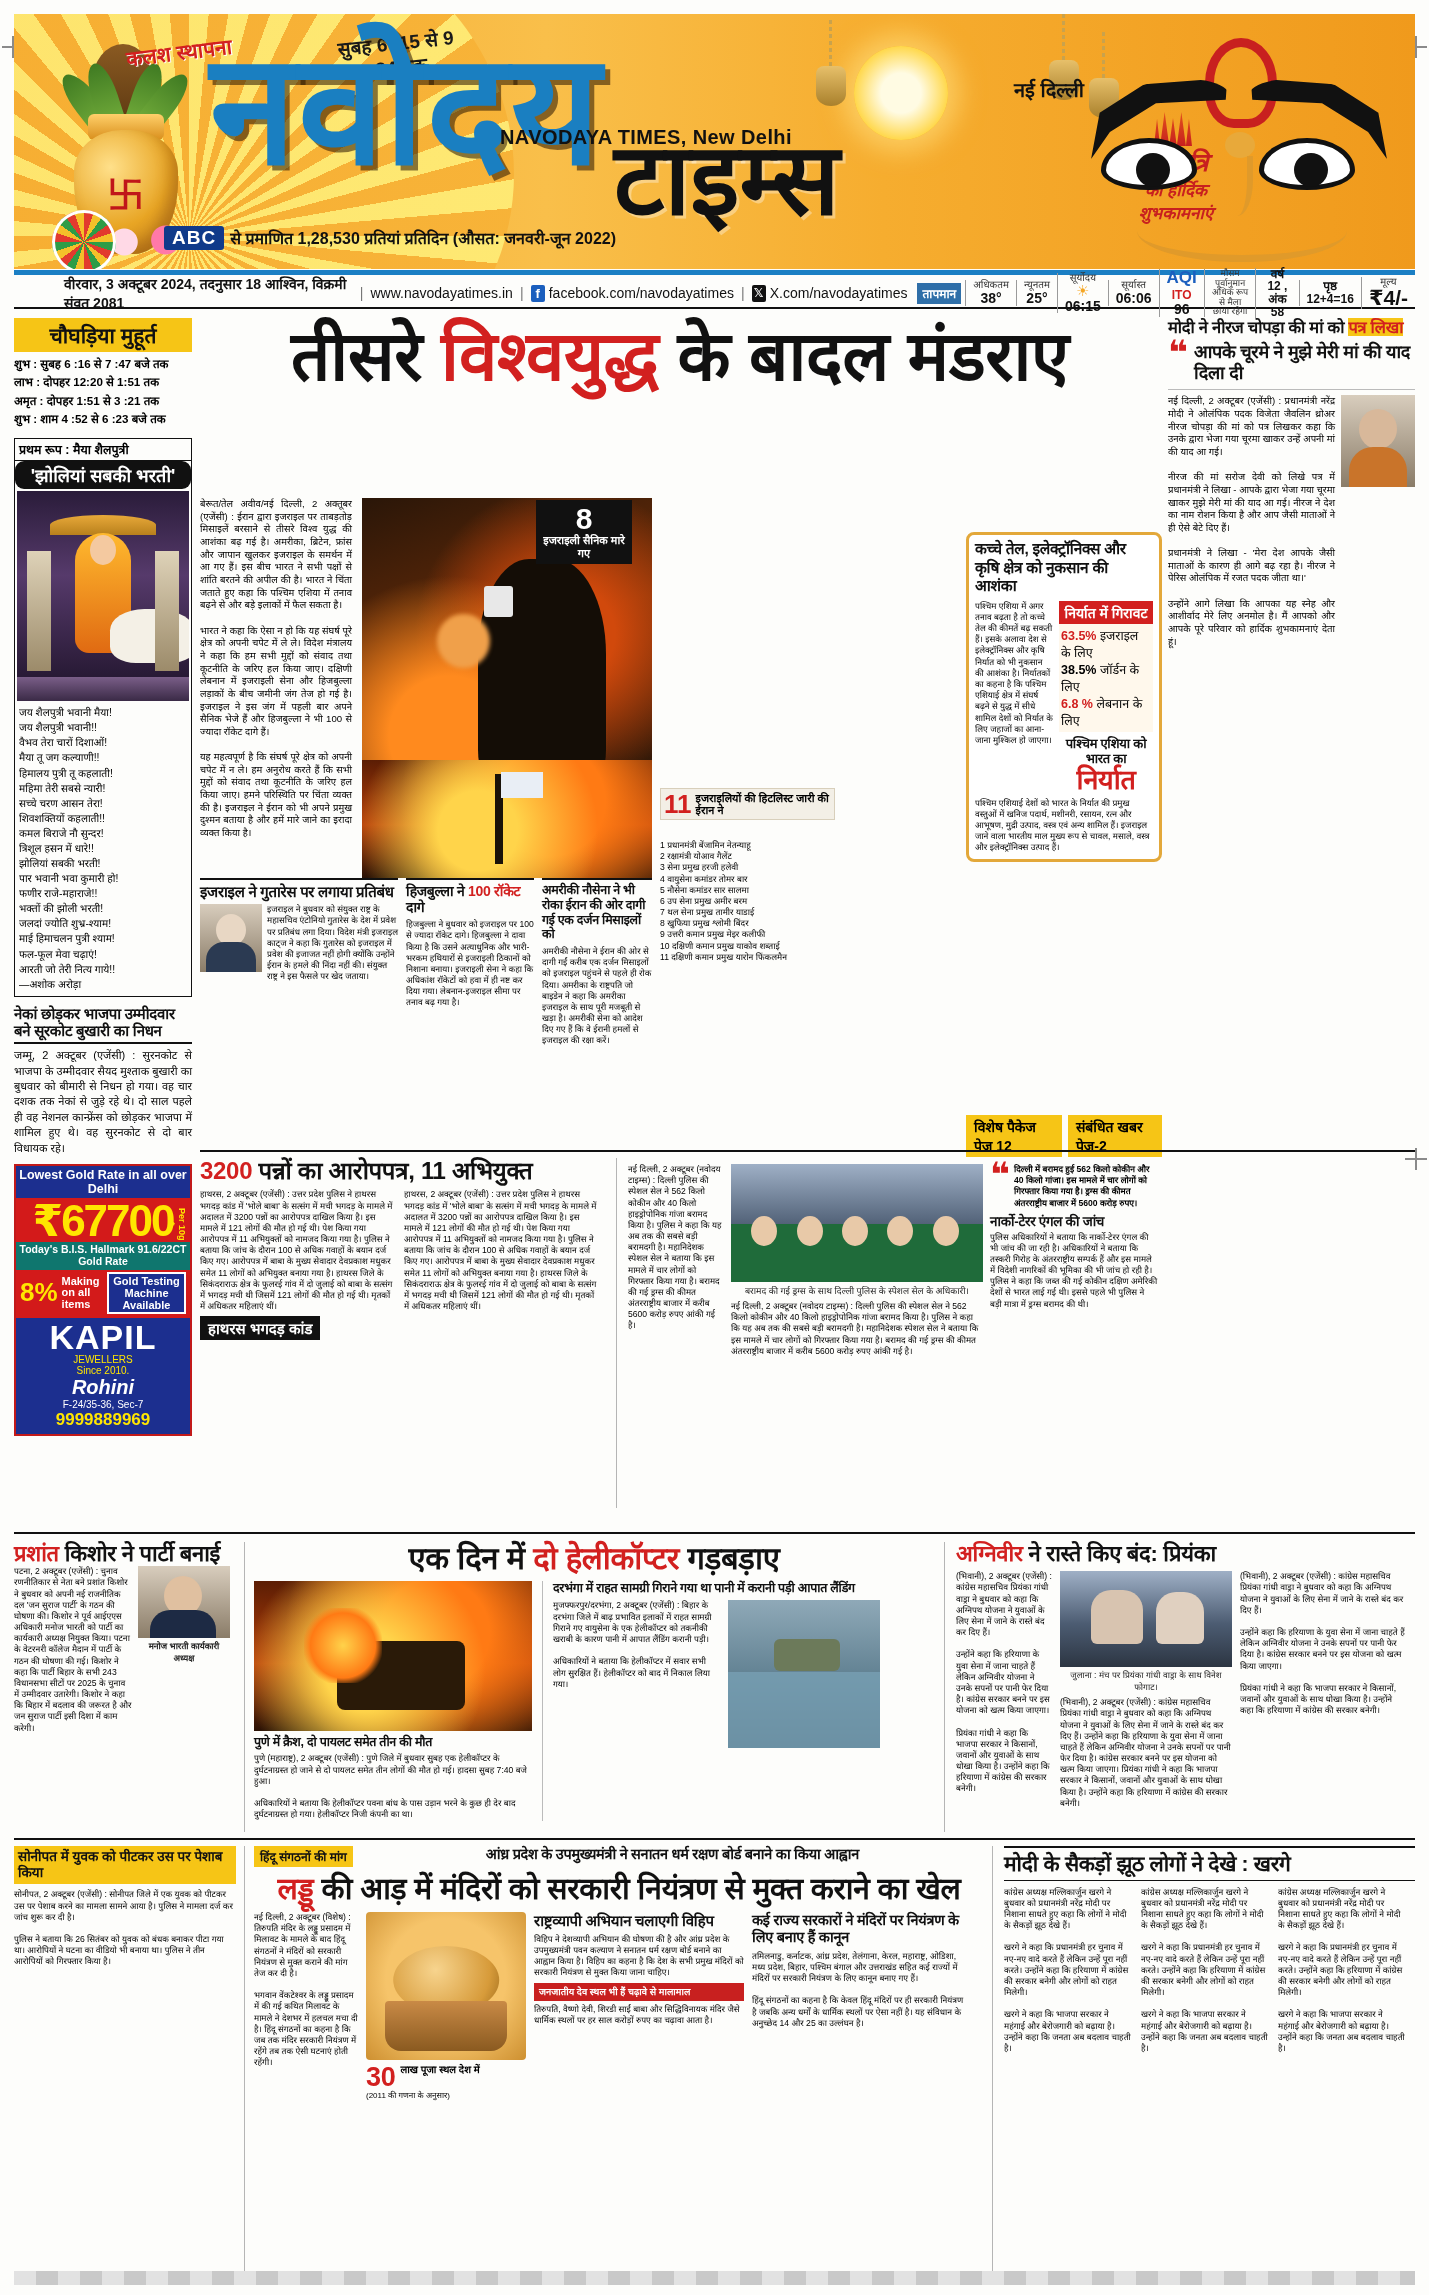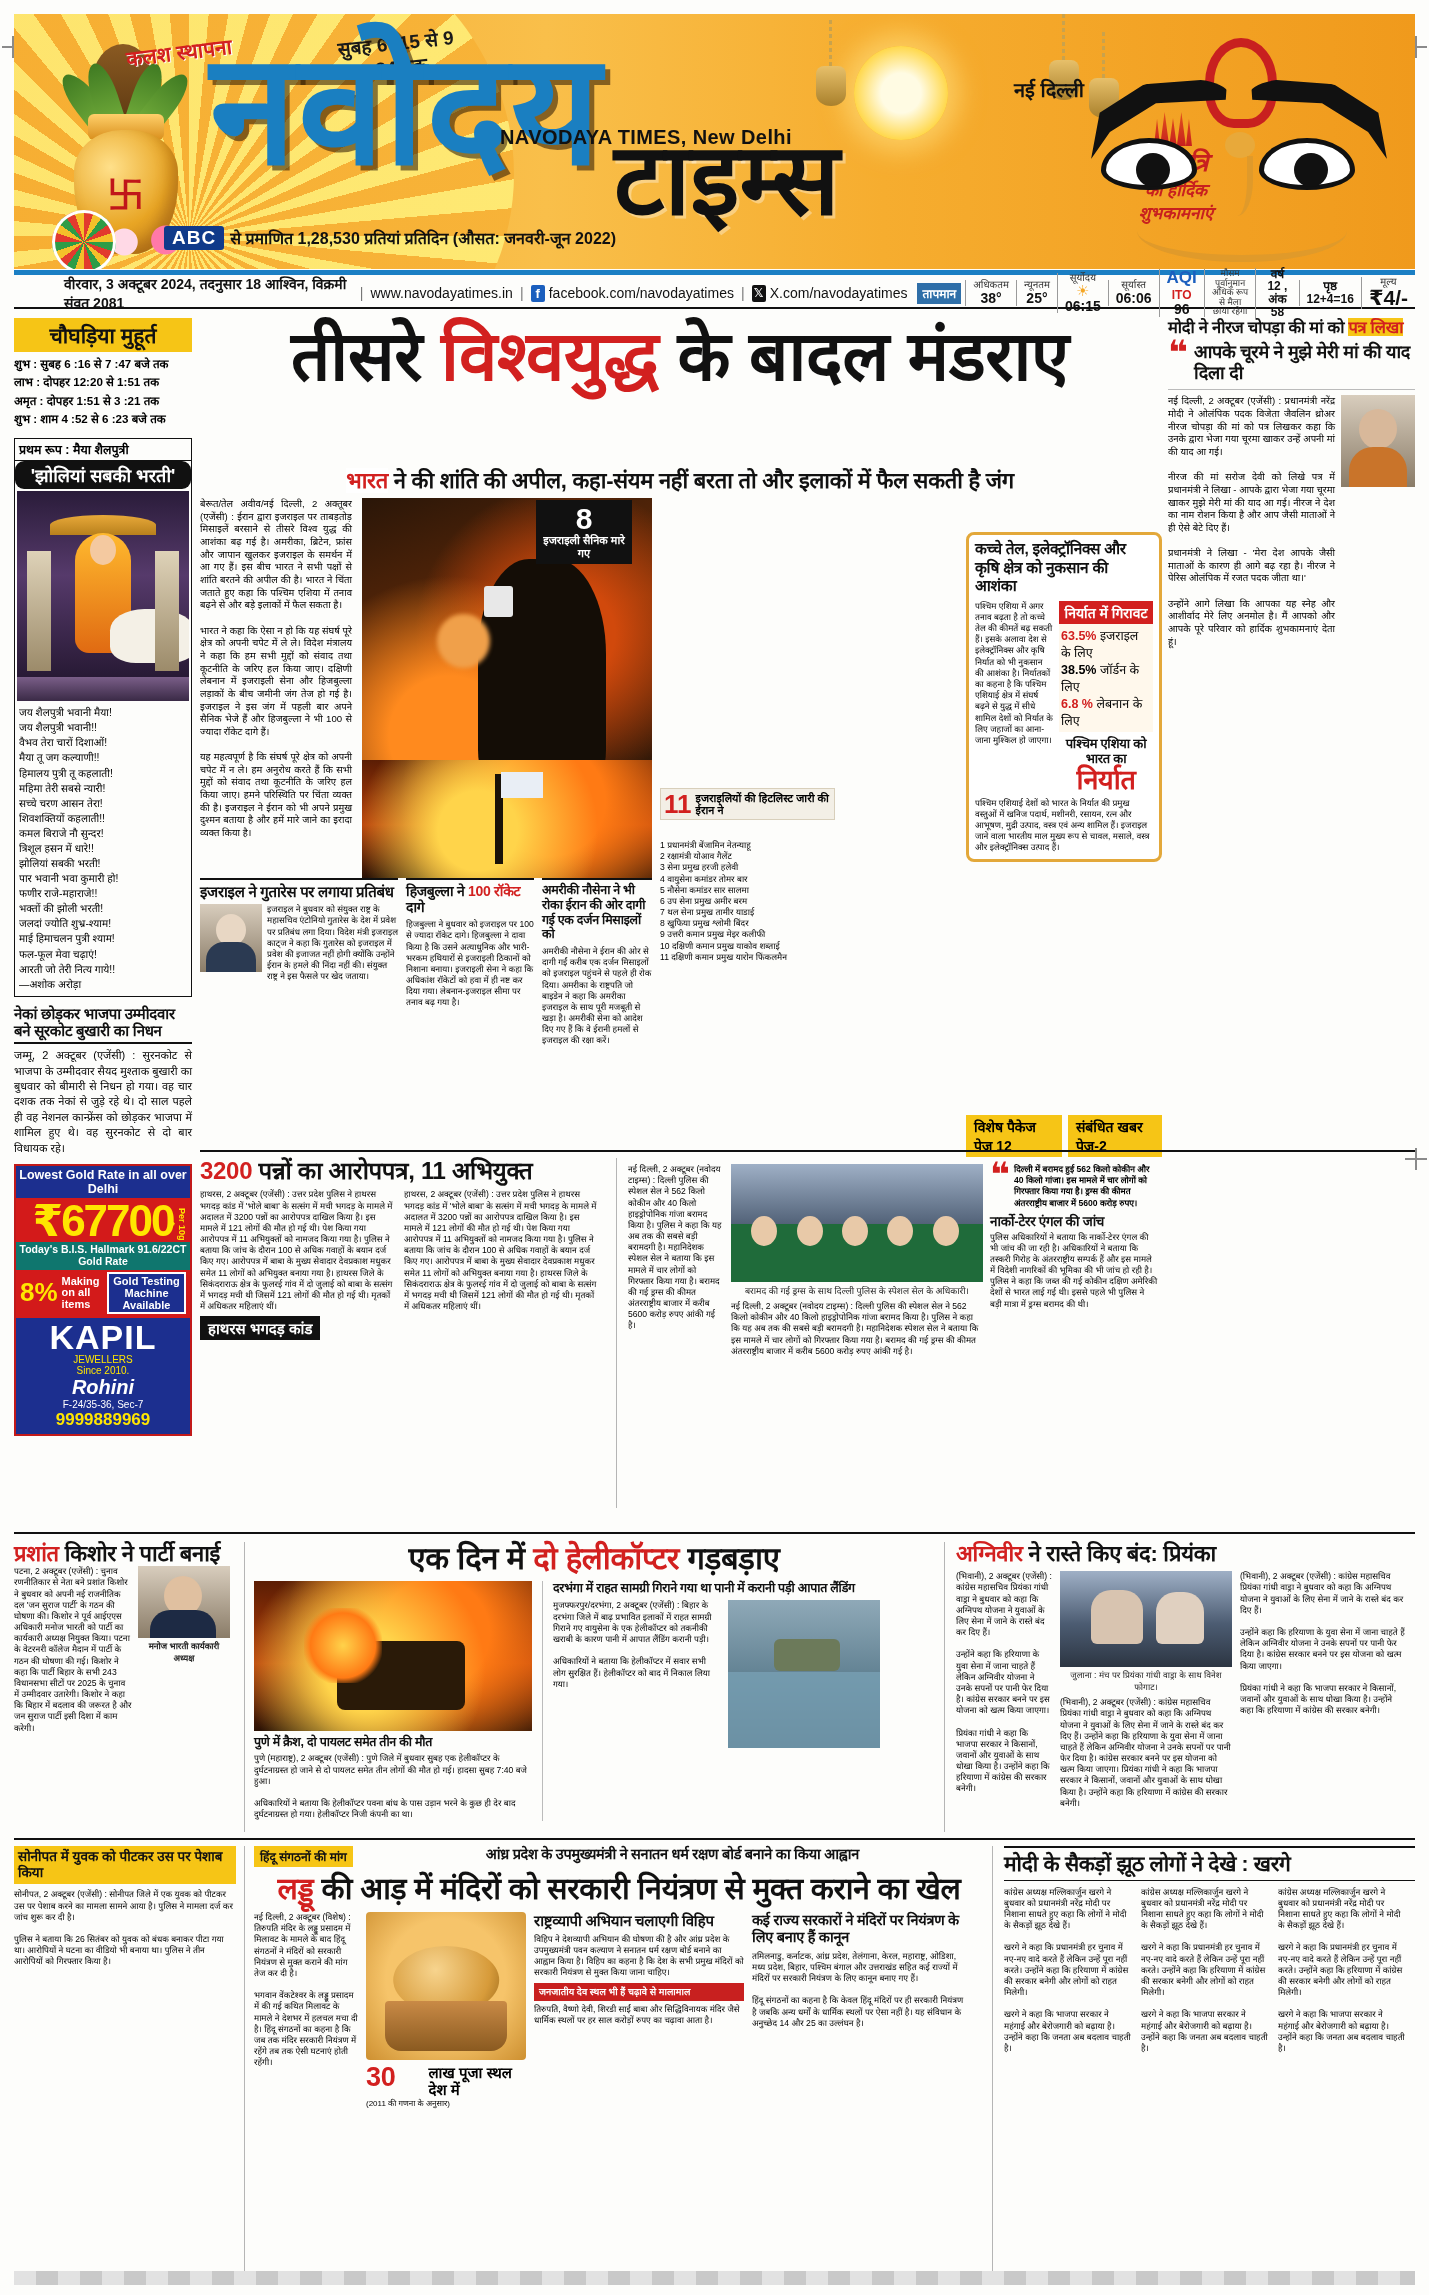--- a/index.html
+++ b/index.html
@@ -386,25 +386,20 @@
 प्रधानमंत्री ने लिखा - 'मेरा देश आपके जैसी माताओं के कारण ही आगे बढ़ रहा है। नीरज ने पेरिस ओलंपिक में रजत पदक जीता था।'
 
 उन्होंने आगे लिखा कि आपका यह स्नेह और आशीर्वाद मेरे लिए अनमोल है। मैं आपको और आपके पूरे परिवार को हार्दिक शुभकामनाएं देता हूं।</div>
       <div class="photo ph-portrait" style="width:74px;height:92px;flex:none;">
         <div style="position:absolute;left:18px;top:14px;width:38px;height:40px;background:#d8b89a;border-radius:50%;"></div>
         <div style="position:absolute;left:8px;bottom:0;width:58px;height:40px;background:#c9742a;border-radius:24px 24px 0 0;"></div>
       </div>
     </div>
   </div>
 
-  <div class="col" style="left:200px;top:468px;width:960px;">
-    <div class="hl" style="font-size:22px;text-align:center;line-height:1.2;">
-      <span class="red" style="background:#fff;">भारत</span><span> ने की शांति की अपील, कहा-संयम नहीं बरता तो और इलाकों में फैल सकती है जंग</span>
-    </div>
-  </div>
 
   <div class="col" style="left:200px;top:498px;width:152px;">
     <div class="tiny" style="white-space:pre-line;">बेरूत/तेल अवीव/नई दिल्ली, 2 अक्तूबर (एजेंसी) : ईरान द्वारा इजराइल पर ताबड़तोड़ मिसाइलें बरसाने से तीसरे विश्व युद्ध की आशंका बढ़ गई है। अमरीका, ब्रिटेन, फ्रांस और जापान खुलकर इजराइल के समर्थन में आ गए हैं। इस बीच भारत ने सभी पक्षों से शांति बरतने की अपील की है। भारत ने चिंता जताते हुए कहा कि पश्चिम एशिया में तनाव बढ़ने से और बड़े इलाकों में फैल सकता है।
 
 भारत ने कहा कि ऐसा न हो कि यह संघर्ष पूरे क्षेत्र को अपनी चपेट में ले ले। विदेश मंत्रालय ने कहा कि हम सभी मुद्दों को संवाद तथा कूटनीति के जरिए हल किया जाए। दक्षिणी लेबनान में इजराइली सेना और हिजबुल्ला लड़ाकों के बीच जमीनी जंग तेज हो गई है। इजराइल ने इस जंग में पहली बार अपने सैनिक भेजे हैं और हिजबुल्ला ने भी 100 से ज्यादा रॉकेट दागे हैं।
 
 यह महत्वपूर्ण है कि संघर्ष पूरे क्षेत्र को अपनी चपेट में न ले। हम अनुरोध करते हैं कि सभी मुद्दों को संवाद तथा कूटनीति के जरिए हल किया जाए। हमने परिस्थिति पर चिंता व्यक्त की है। इजराइल ने ईरान को भी अपने प्रमुख दुश्मन बताया है और हमें मारे जाने का इरादा व्यक्त किया है।</div>
   </div>
 
   <div class="col" style="left:362px;top:498px;width:290px;">
@@ -670,21 +665,21 @@
       <div class="micro" style="width:104px;white-space:pre-line;">नई दिल्ली, 2 अक्टूबर (विशेष) : तिरुपति मंदिर के लड्डू प्रसादम में मिलावट के मामले के बाद हिंदू संगठनों ने मंदिरों को सरकारी नियंत्रण से मुक्त कराने की मांग तेज कर दी है।
 
 भगवान वेंकटेश्वर के लड्डू प्रसादम में की गई कथित मिलावट के मामले ने देशभर में हलचल मचा दी है। हिंदू संगठनों का कहना है कि जब तक मंदिर सरकारी नियंत्रण में रहेंगे तब तक ऐसी घटनाएं होती रहेंगी।</div>
       <div style="width:160px;">
         <div class="photo ph-laddu" style="height:148px;border-radius:4px;">
           <div style="position:absolute;left:50%;top:46%;transform:translate(-50%,-50%);width:66%;height:46%;background:radial-gradient(circle at 40% 35%,#f7d48e,#d79b3a 70%,#9c6a1c);border-radius:50%;"></div>
           <div style="position:absolute;left:12%;bottom:6%;width:76%;height:34%;background:linear-gradient(#c98a46,#8a5a20);border-radius:4px 4px 16px 16px;"></div>
         </div>
         <div style="display:flex;gap:5px;align-items:flex-start;margin-top:4px;">
           <span class="hl red" style="font-size:27px;line-height:1;">30</span>
-          <span style="font-size:15px;font-weight:bold;line-height:1.15;margin-left:28px;">लाख पूजा स्थल देश में</span>
+          <span style="font-size:10px;font-weight:bold;line-height:1.15;">लाख पूजा स्थल देश में</span>
         </div>
         <div class="micro" style="font-size:8px;">(2011 की गणना के अनुसार)</div>
       </div>
       <div style="width:210px;">
         <div class="hl" style="font-size:15px;line-height:1.18;">राष्ट्रव्यापी अभियान चलाएगी विहिप</div>
         <div class="micro" style="margin-top:4px;">विहिप ने देशव्यापी अभियान की घोषणा की है और आंध्र प्रदेश के उपमुख्यमंत्री पवन कल्याण ने सनातन धर्म रक्षण बोर्ड बनाने का आह्वान किया है। विहिप का कहना है कि देश के सभी प्रमुख मंदिरों को सरकारी नियंत्रण से मुक्त किया जाना चाहिए।</div>
         <div style="background:#c8201f;color:#fff;font-size:9.5px;font-weight:bold;padding:3px 5px;margin-top:5px;line-height:1.2;">जनजातीय देव स्थल भी हैं चढ़ावे से मालामाल</div>
         <div class="micro" style="margin-top:3px;">तिरुपति, वैष्णो देवी, शिरडी साईं बाबा और सिद्धिविनायक मंदिर जैसे धार्मिक स्थलों पर हर साल करोड़ों रुपए का चढ़ावा आता है।</div>
       </div>
       <div style="width:216px;">

